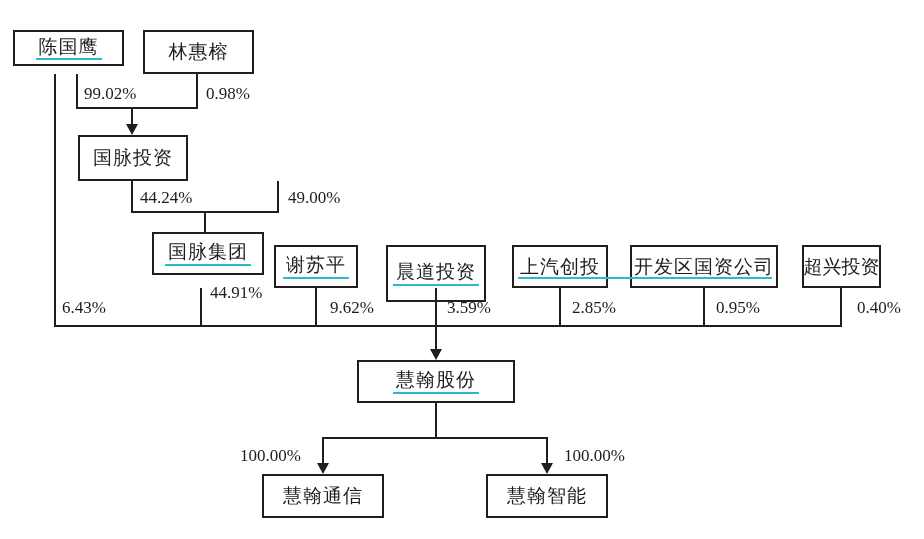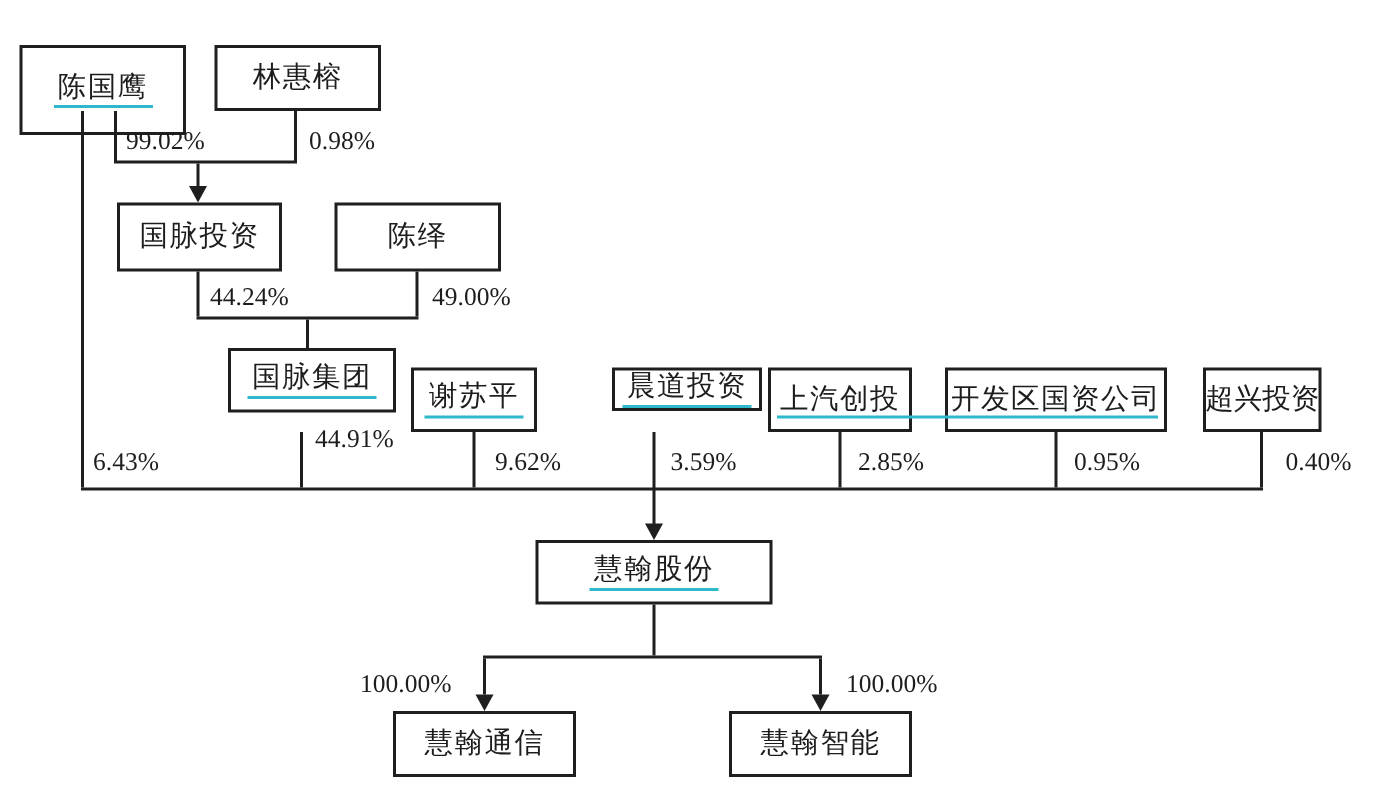--- a/index.html
+++ b/index.html
@@ -47,58 +47,55 @@
     font-size:17px;
     color:var(--text);
     white-space:nowrap;
   }
 </style>
 </head>
 <body>
 
 <div class="canvas">
 
-  <div class="node" style="left:13px;top:30px;width:111px;height:60px">
+  <div class="node" style="left:13px;top:30px;width:111px;height:36px">
     <span class="nm u">陈国鹰</span>
   </div>
   <div class="node" style="left:143px;top:30px;width:111px;height:44px">
     <span class="nm">林惠榕</span>
   </div>
 
   <div class="v" style="left:54px;top:74px;height:251px"></div>
   <div class="v" style="left:76px;top:74px;height:34px"></div>
   <div class="v" style="left:196px;top:74px;height:34px"></div>
   <div class="h" style="left:76px;top:107px;width:122px"></div>
   <div class="v" style="left:131px;top:109px;height:17px"></div>
   <div class="arr" style="left:126px;top:124px"></div>
   <span class="pct" style="left:84px;top:84px">99.02%</span>
   <span class="pct" style="left:206px;top:84px">0.98%</span>
 
   <div class="node" style="left:78px;top:135px;width:110px;height:46px">
     <span class="nm">国脉投资</span>
   </div>
-  <div class="node" style="left:223px;top:135px;width:111px;height:46px">
-    <span class="nm">陈绎</span>
-  </div>
 
   <div class="v" style="left:131px;top:181px;height:30px"></div>
   <div class="v" style="left:277px;top:181px;height:30px"></div>
   <div class="h" style="left:131px;top:211px;width:148px"></div>
   <div class="v" style="left:204px;top:213px;height:22px"></div>
   <div class="arr" style="left:199px;top:234px"></div>
   <span class="pct" style="left:140px;top:188px">44.24%</span>
   <span class="pct" style="left:288px;top:188px">49.00%</span>
 
   <div class="node" style="left:152px;top:232px;width:112px;height:43px">
     <span class="nm u">国脉集团</span>
   </div>
   <div class="node" style="left:274px;top:245px;width:84px;height:43px">
     <span class="nm u">谢苏平</span>
   </div>
-  <div class="node" style="left:408px;top:245px;width:100px;height:29px">
+  <div class="node" style="left:386px;top:245px;width:100px;height:57px">
     <span class="nm u">晨道投资</span>
   </div>
   <div class="node" style="left:630px;top:245px;width:148px;height:43px">
     <span class="nm">开发区国资公司</span>
   </div>
   <div class="node" style="left:512px;top:245px;width:96px;height:43px">
     <span class="nm">上汽创投</span>
   </div>
   <div class="node" style="left:802px;top:245px;width:79px;height:43px">
     <span class="nm" style="letter-spacing:0">超兴投资</span>

